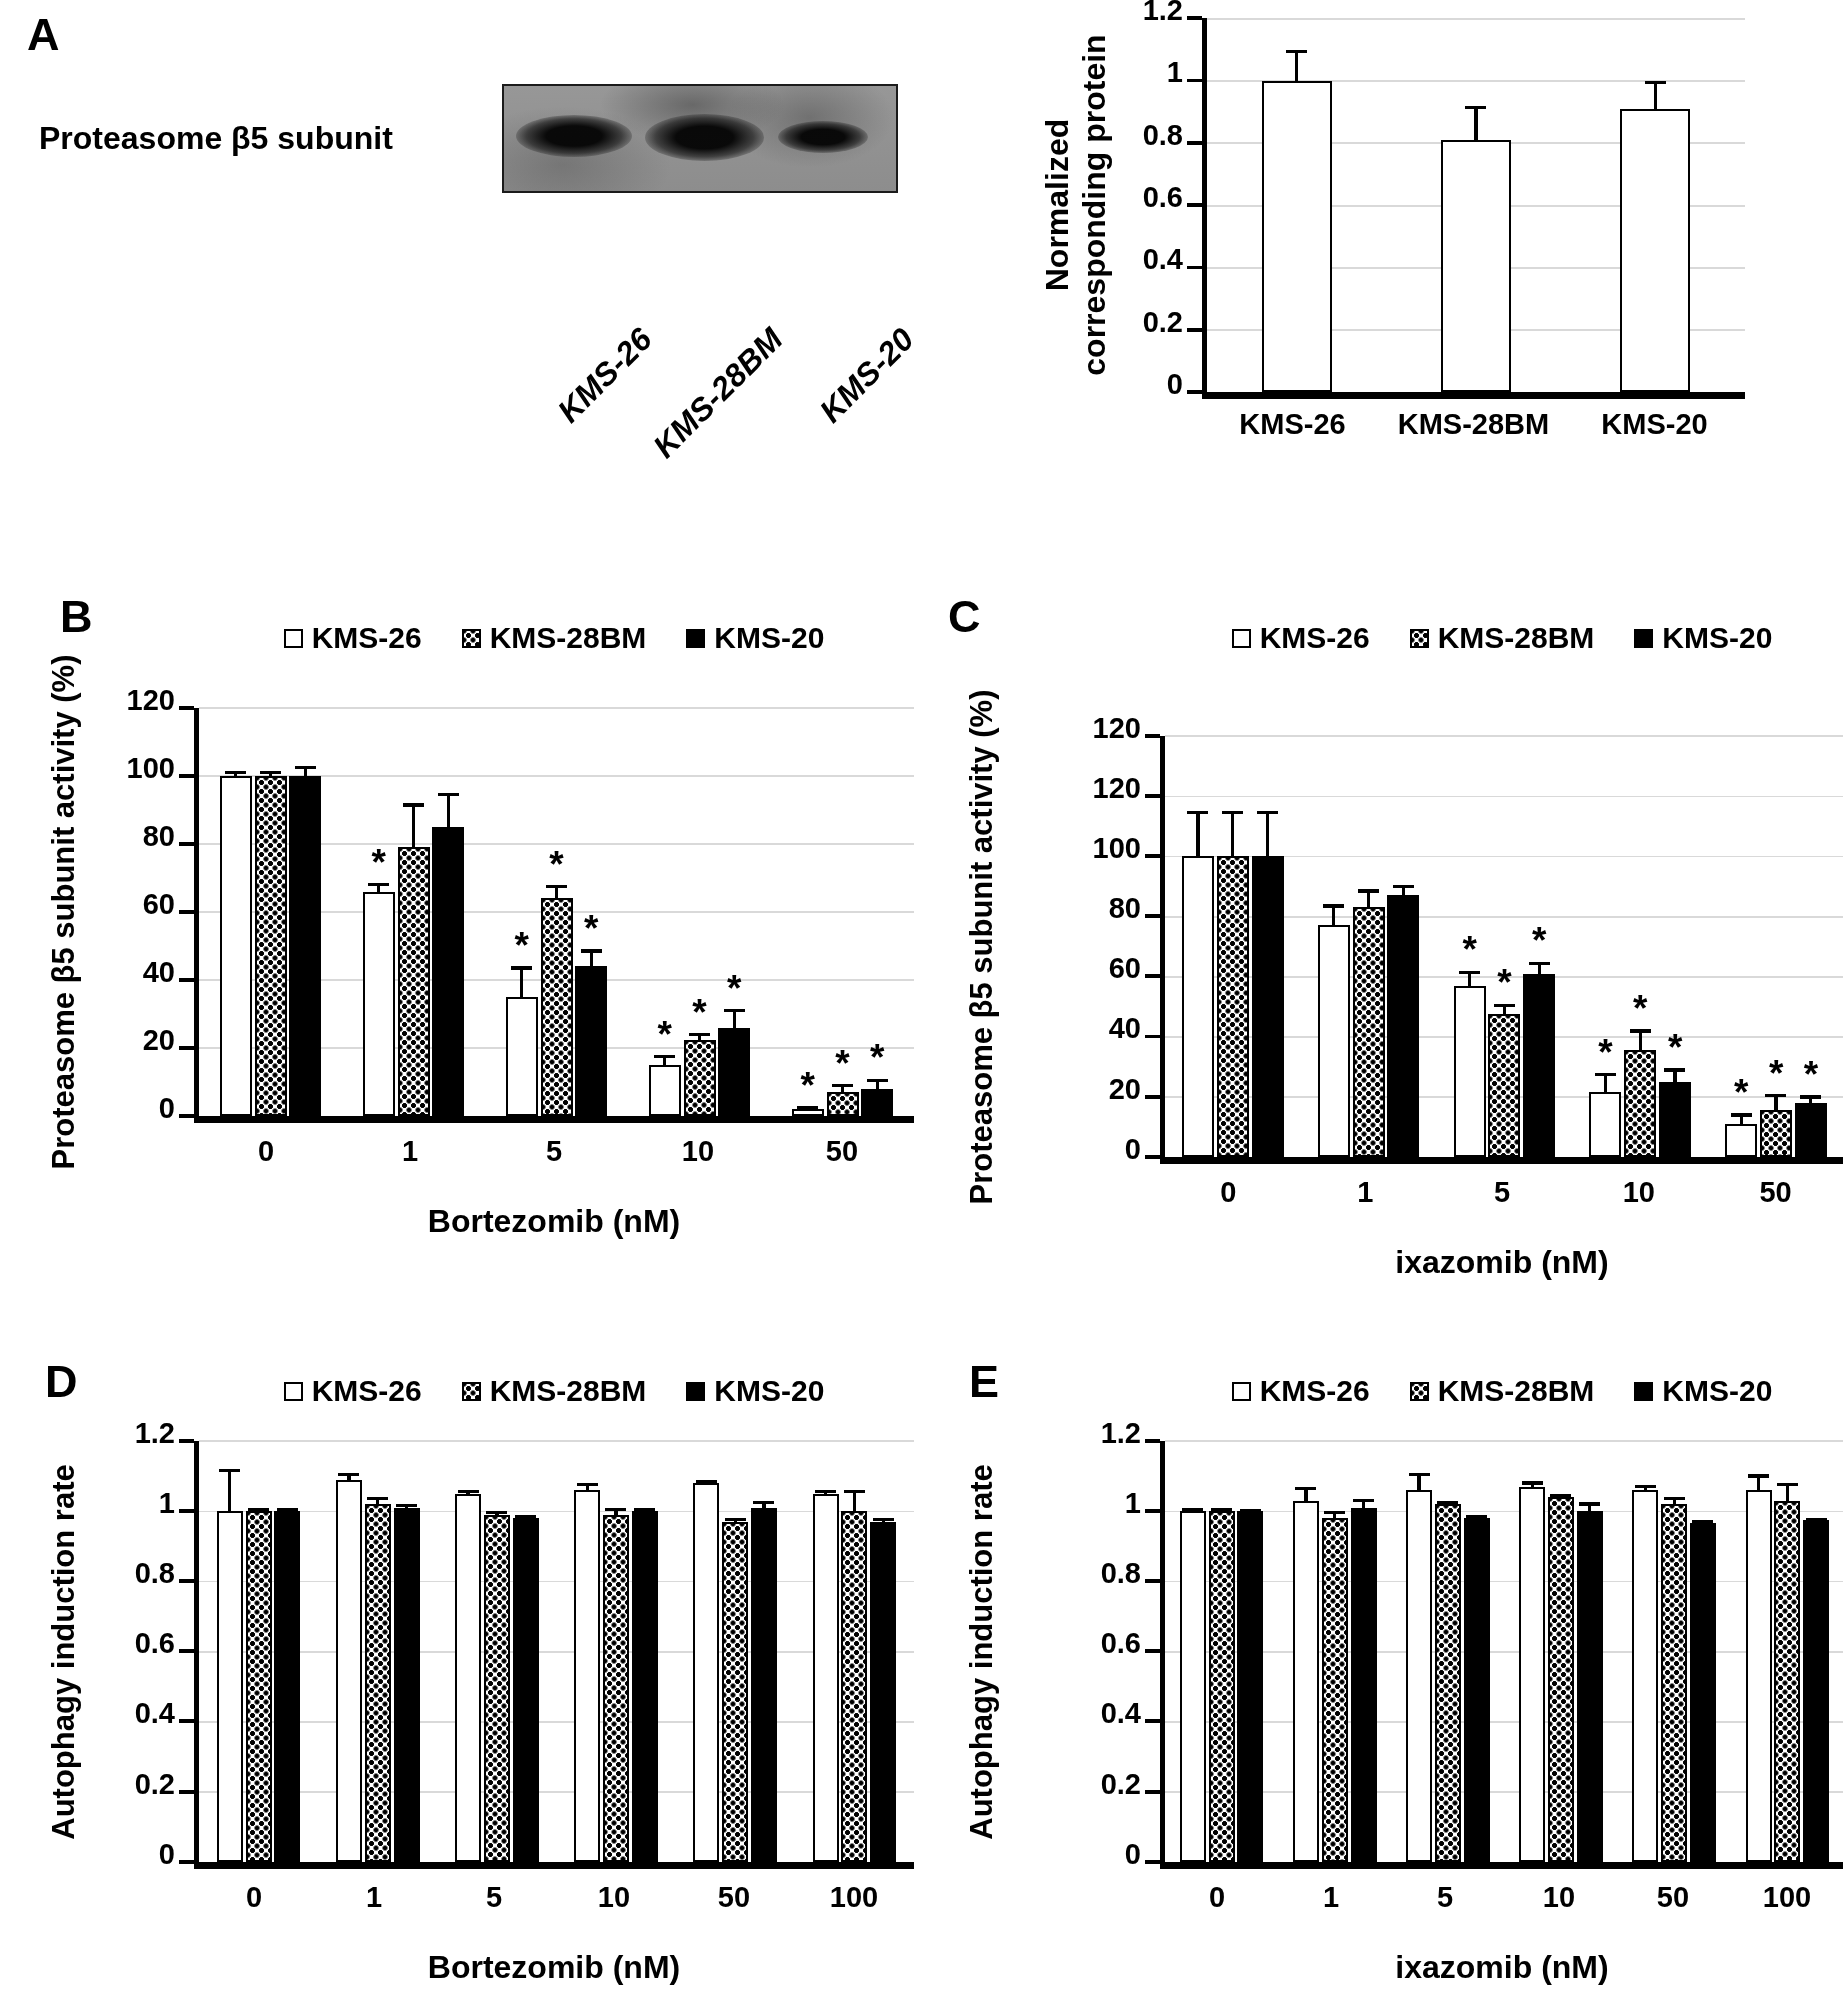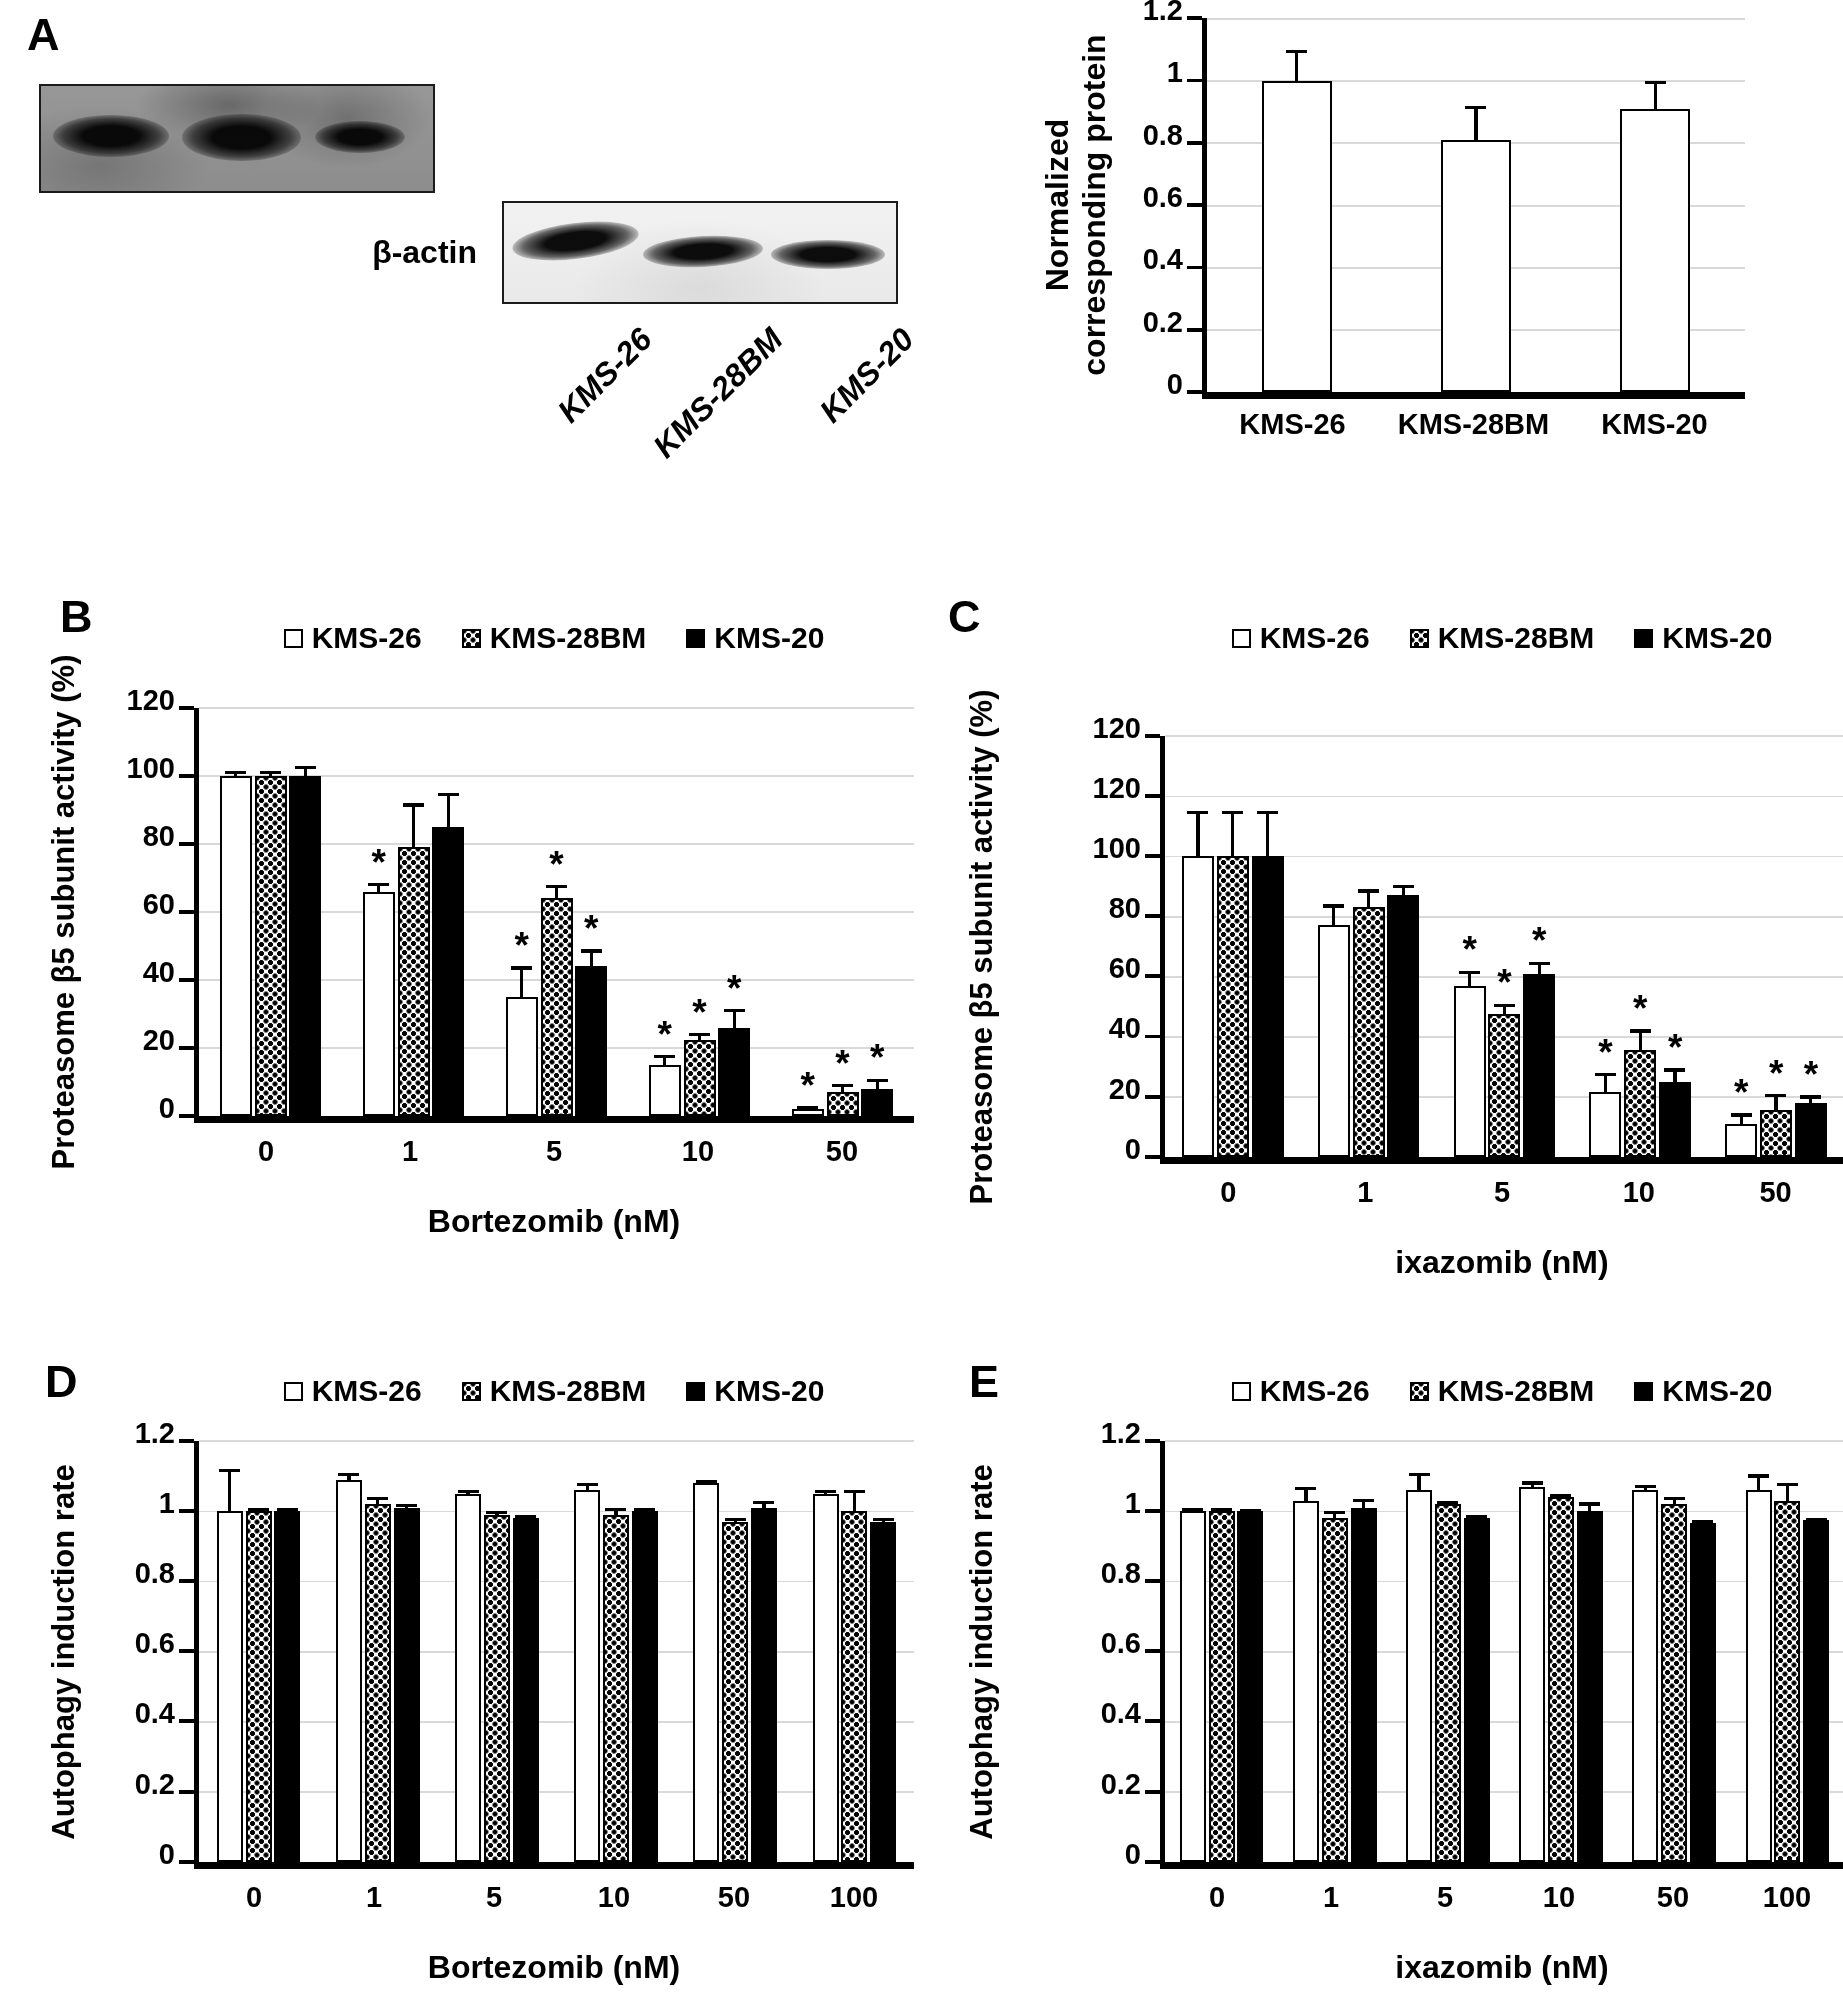--- a/index.html
+++ b/index.html
@@ -90,29 +90,22 @@
 <div class="page">
 
   <div class="panel-letter" style="left:27px;top:12.3px;">A</div>
   <div class="panel-letter" style="left:60px;top:594px;">B</div>
   <div class="panel-letter" style="left:948px;top:594px;">C</div>
   <div class="panel-letter" style="left:45px;top:1359px;">D</div>
   <div class="panel-letter" style="left:969px;top:1359px;">E</div>
 
   <div class="blot-area">
     <div class="blot-row blot-row1">
+      <div class="blot-label blot-label-1">Proteasome β5 subunit</div>
       <div class="blot-img blot-dark">
-        <div class="band band-1"></div>
-        <div class="band band-2"></div>
-        <div class="band band-3"></div>
-      </div>
-    </div>
-    <div class="blot-row blot-row2">
-      <div class="blot-label blot-label-2">β-actin</div>
-      <div class="blot-img blot-light">
         <div class="band band-1"></div>
         <div class="band band-2"></div>
         <div class="band band-3"></div>
       </div>
     </div>
     <div class="lane-label" style="right:337px;">KMS-26</div>
     <div class="lane-label" style="right:206px;">KMS-28BM</div>
     <div class="lane-label" style="right:75px;">KMS-20</div>
   </div>
 

